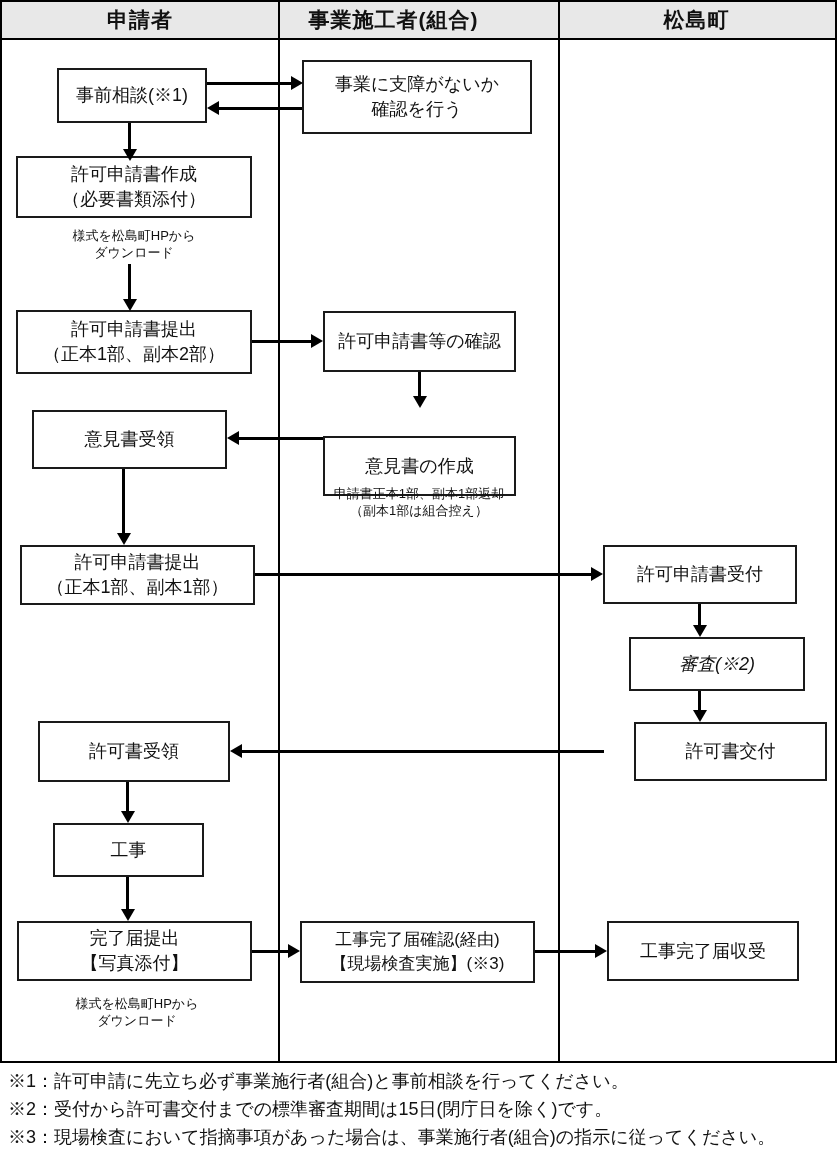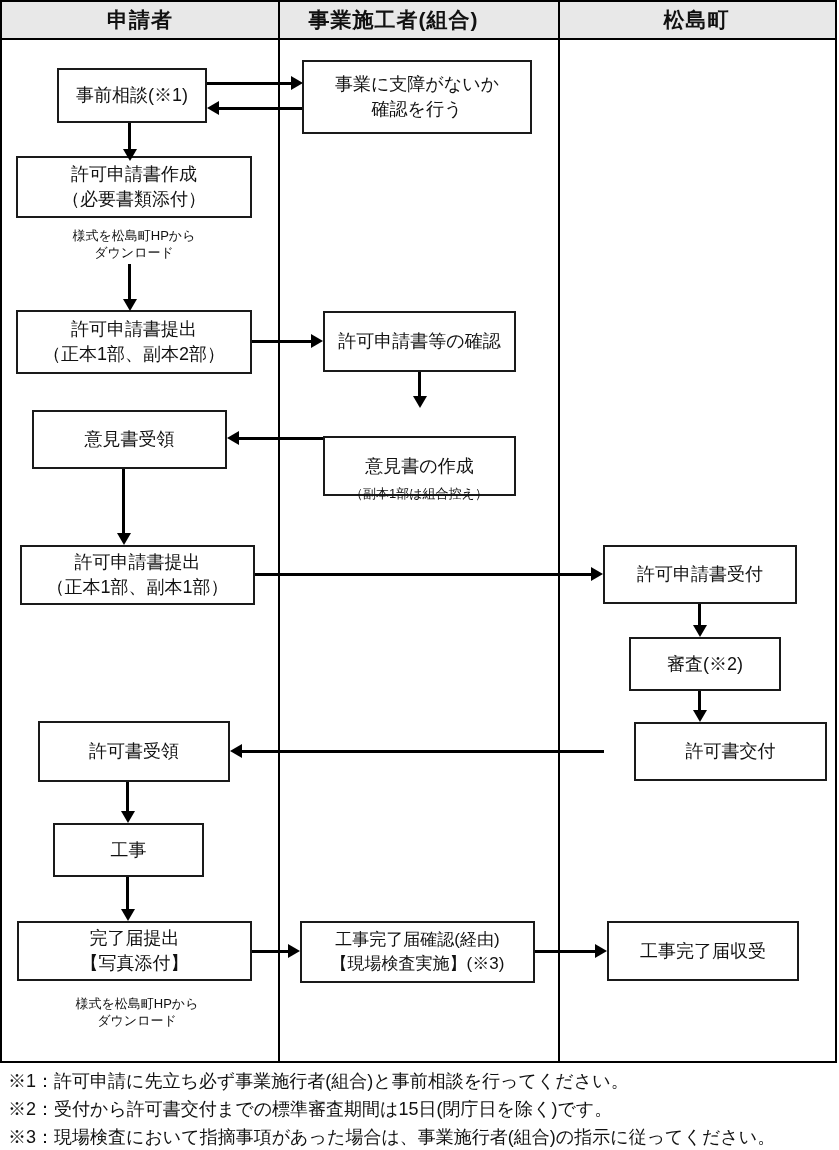--- a/index.html
+++ b/index.html
@@ -72,35 +72,36 @@
     <div>意見書の作成</div>
   </div>
   <div class="box" style="left:300px;top:921px;width:235px;height:62px;font-size:17px;line-height:24px;">
     <div>工事完了届確認(経由)</div>
     <div>【現場検査実施】(※3)</div>
   </div>
 
   <div class="box" style="left:603px;top:545px;width:194px;height:59px;">
     <div>許可申請書受付</div>
   </div>
-  <div class="box" style="left:629px;top:637px;width:152px;height:54px;">
+  <div class="box" style="left:629px;top:637px;width:176px;height:54px;font-style:italic;">
     <div>審査(※2)</div>
   </div>
   <div class="box" style="left:604px;top:722px;width:193px;height:59px;margin-left:30px;">
     <div>許可書交付</div>
   </div>
   <div class="box" style="left:607px;top:921px;width:192px;height:60px;">
     <div>工事完了届収受</div>
   </div>
 
   <div class="note" style="left:34px;top:227px;width:200px;">
     <div>様式を松島町HPから</div>
     <div>ダウンロード</div>
   </div>
   <div class="note" style="left:294px;top:485px;width:250px;">
+    <div>申請書正本1部、副本1部返却</div>
     <div>（副本1部は組合控え）</div>
   </div>
   <div class="note" style="left:37px;top:995px;width:200px;">
     <div>様式を松島町HPから</div>
     <div>ダウンロード</div>
   </div>
 
   <div class="hline" style="left:207px;top:82px;width:84px;"></div>
   <div class="ah-r" style="left:291px;top:76px;"></div>
 

